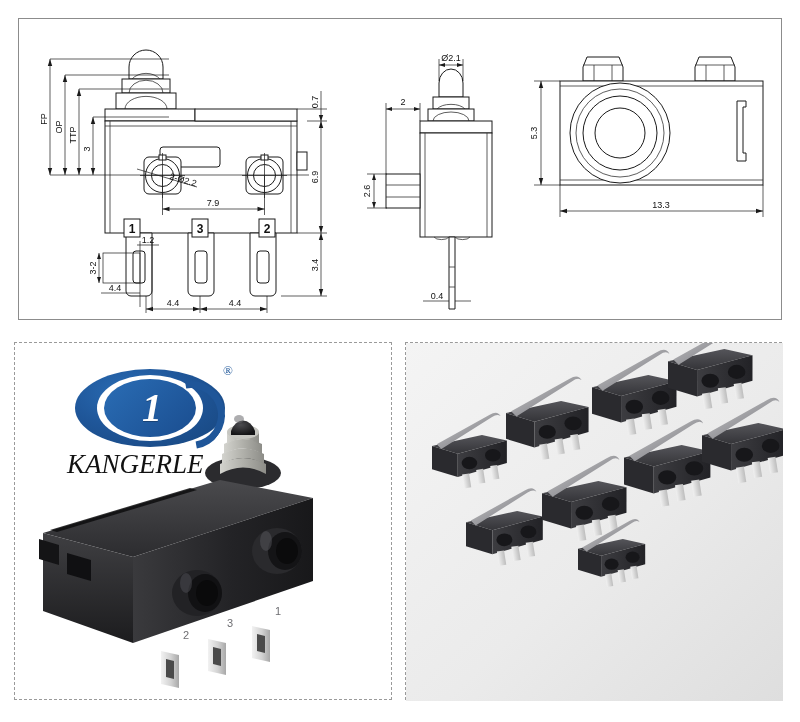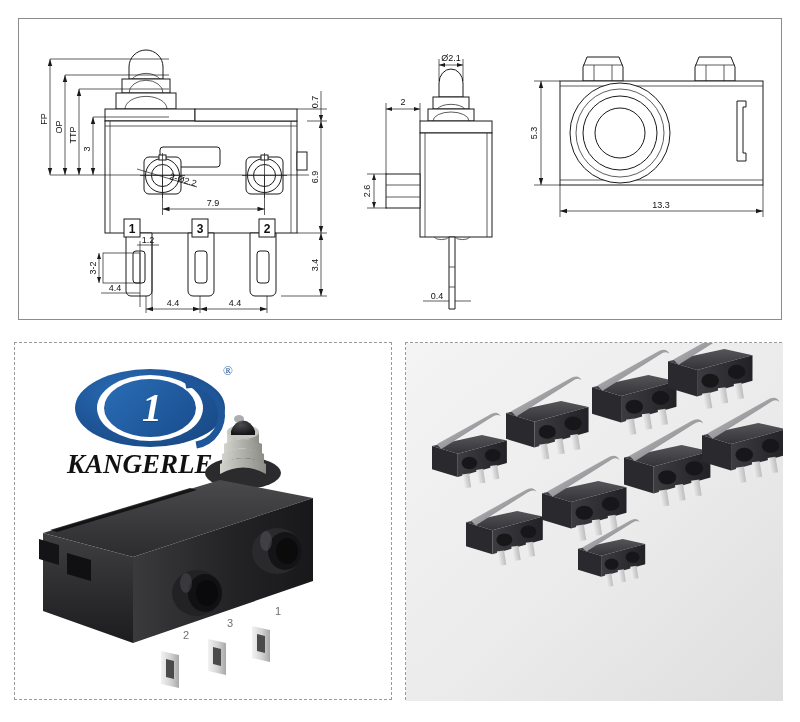--- a/index.html
+++ b/index.html
@@ -66,21 +66,21 @@
     border:7px solid #1f5699;border-radius:50%;
     border-left-color:transparent;border-bottom-color:transparent;
     transform:rotate(35deg);
   }
   .logo-reg{
     position:absolute;left:162px;top:2px;
     font-family:"Liberation Serif",serif;font-size:13px;color:#2a5f9e;
   }
   .logo-text{
     position:absolute;left:6px;top:88px;width:180px;
-    font-family:"Liberation Serif",serif;font-style:italic;font-weight:bold;
+    font-family:"Liberation Serif",serif;font-style:italic;font-weight:normal;
     font-size:27px;color:#111;letter-spacing:0px;text-align:left;
   }
 
   
   .photo-left-canvas{position:absolute;left:0;top:0;width:378px;height:358px;}
   .photo-right-canvas{position:absolute;left:0;top:0;width:377px;height:358px;
     background:linear-gradient(150deg,#f3f3f3 0%,#ebebeb 45%,#e2e2e2 100%);}
 </style>
 </head>
 <body>

